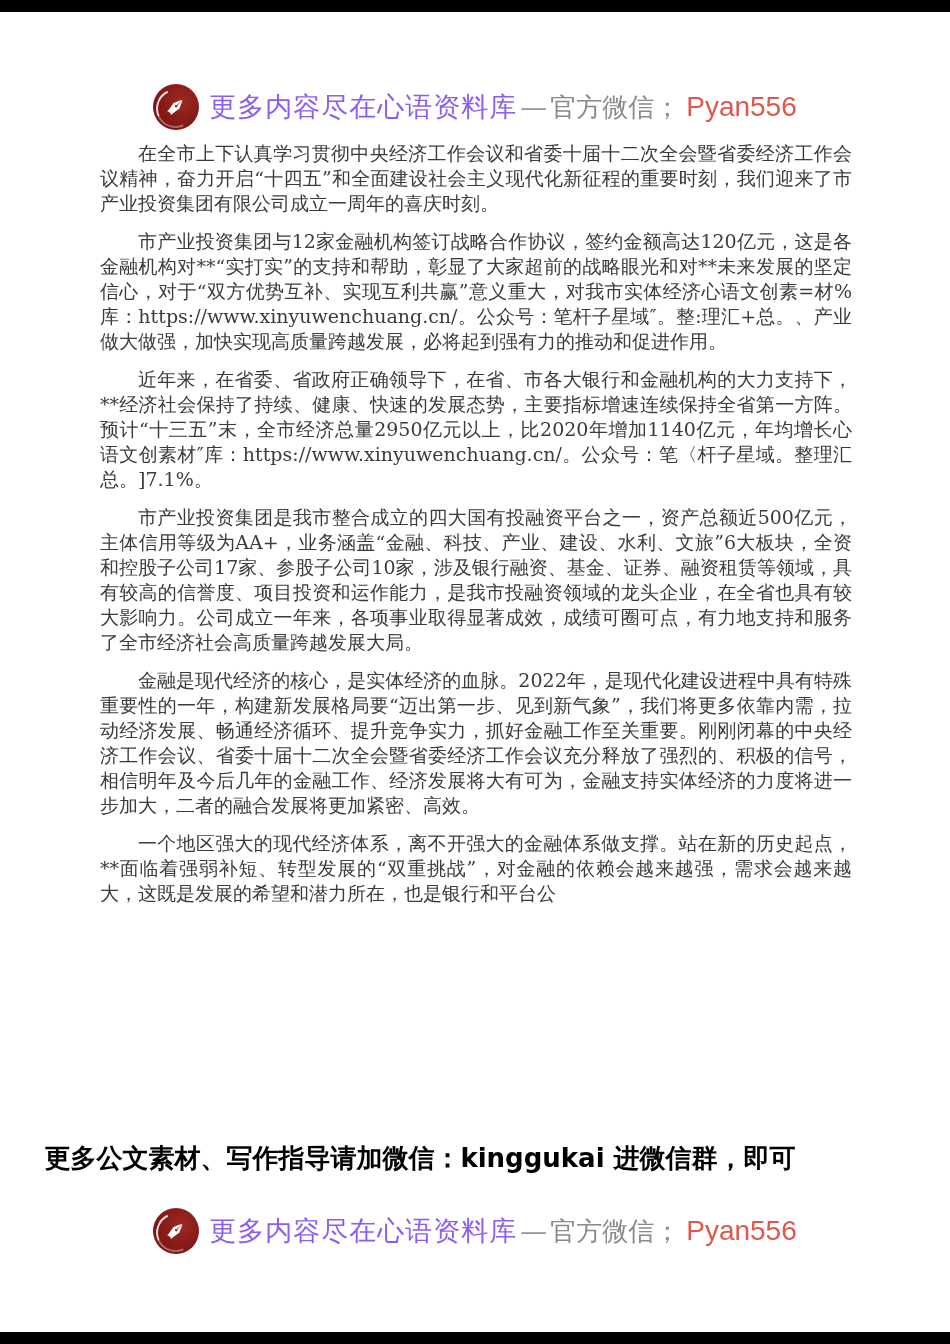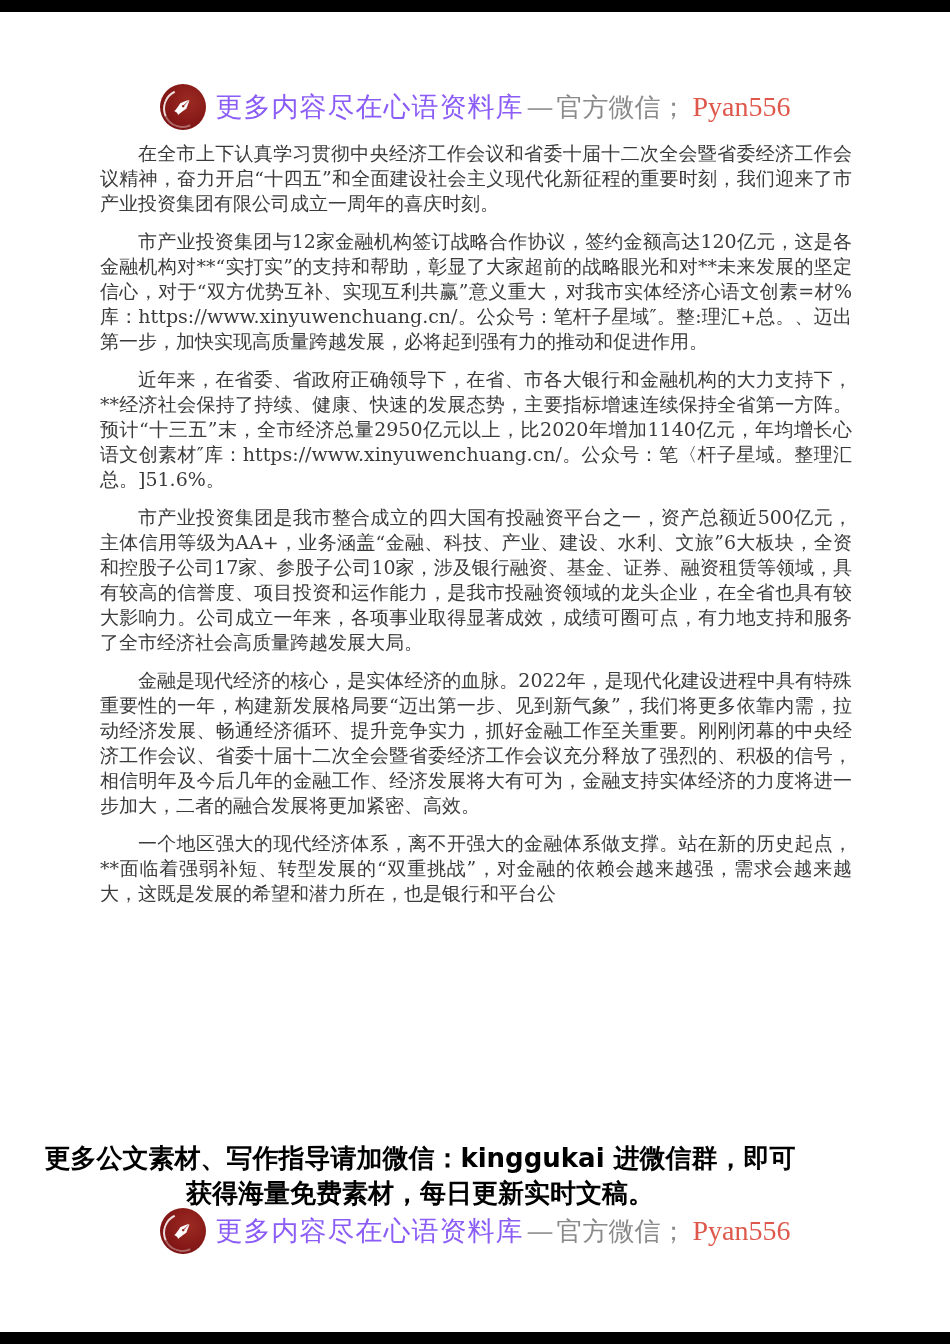--- a/index.html
+++ b/index.html
@@ -36,21 +36,21 @@
     content:""; position:absolute; left:3px; top:5px; width:35px; height:35px;
     border:2px solid transparent; border-left-color:rgba(255,255,255,.85);
     border-bottom-color:rgba(255,255,255,.35);
     border-radius:50%; transform:rotate(20deg);
   }
   .brand { color:#8b5cf6; font-size:27px; letter-spacing:1px; }
   .dash { color:#9a9a9a; font-size:27px; margin:0 3px; }
   .wx { color:#8a8a8a; font-size:26px; }
   .wxid {
     color:#de584c; font-size:28px; margin-left:6px;
-    font-family:Liberation Serif, serif;
+    font-family:Liberation Sans, sans-serif;
   }
 
   .content { position:absolute; top:141px; left:100px; width:752px; }
   .content p {
     font-size:19px; line-height:25px; color:#3b3b3b;
     text-indent:2em; text-align:justify; margin-bottom:13px;
   }
 
   .promo {
     position:absolute; top:1141px; left:0; width:840px;
@@ -69,30 +69,29 @@
       <span class="nib">✒</span>
     </span>
   <span class="brand">更多内容尽在心语资料库</span>
   <span class="dash">—</span>
   <span class="wx">官方微信；</span>
   <span class="wxid">Pyan556</span>
 </div>
 
 <div class="content">
   <p>在全市上下认真学习贯彻中央经济工作会议和省委十届十二次全会暨省委经济工作会议精神，奋力开启“十四五”和全面建设社会主义现代化新征程的重要时刻，我们迎来了市产业投资集团有限公司成立一周年的喜庆时刻。</p>
-  <p>市产业投资集团与12家金融机构签订战略合作协议，签约金额高达120亿元，这是各金融机构对**“实打实”的支持和帮助，彰显了大家超前的战略眼光和对**未来发展的坚定信心，对于“双方优势互补、实现互利共赢”意义重大，对我市实体经济心语文创素=材%库：https://www.xinyuwenchuang.cn/。公众号：笔杆子星域″。整:理汇+总。、迈出第一步，加快实现高质量跨越发展，必将起到强有力的推动和促进作用。</p>
-  <p>近年来，在省委、省政府正确领导下，在省、市各大银行和金融机构的大力支持下，**经济社会保持了持续、健康、快速的发展态势，主要指标增速连续保持全省第一方阵。预计“十三五”末，全市经济总量2950亿元以上，比2020年增加1140亿元，年均增长心语文创素材″库：https://www.xinyuwenchuang.cn/。公众号：笔〈杆子星域。整理汇总。]51.6%。</p>
+  <p>市产业投资集团与12家金融机构签订战略合作协议，签约金额高达120亿元，这是各金融机构对**“实打实”的支持和帮助，彰显了大家超前的战略眼光和对**未来发展的坚定信心，对于“双方优势互补、实现互利共赢”意义重大，对我市实体经济心语文创素=材%库：https://www.xinyuwenchuang.cn/。公众号：笔杆子星域″。整:理汇+总。、产业做大做强，加快实现高质量跨越发展，必将起到强有力的推动和促进作用。</p>
+  <p>近年来，在省委、省政府正确领导下，在省、市各大银行和金融机构的大力支持下，**经济社会保持了持续、健康、快速的发展态势，主要指标增速连续保持全省第一方阵。预计“十三五”末，全市经济总量2950亿元以上，比2020年增加1140亿元，年均增长心语文创素材″库：https://www.xinyuwenchuang.cn/。公众号：笔〈杆子星域。整理汇总。]7.1%。</p>
   <p>市产业投资集团是我市整合成立的四大国有投融资平台之一，资产总额近500亿元，主体信用等级为AA+，业务涵盖“金融、科技、产业、建设、水利、文旅”6大板块，全资和控股子公司17家、参股子公司10家，涉及银行融资、基金、证券、融资租赁等领域，具有较高的信誉度、项目投资和运作能力，是我市投融资领域的龙头企业，在全省也具有较大影响力。公司成立一年来，各项事业取得显著成效，成绩可圈可点，有力地支持和服务了全市经济社会高质量跨越发展大局。</p>
   <p>金融是现代经济的核心，是实体经济的血脉。2022年，是现代化建设进程中具有特殊重要性的一年，构建新发展格局要“迈出第一步、见到新气象”，我们将更多依靠内需，拉动经济发展、畅通经济循环、提升竞争实力，抓好金融工作至关重要。刚刚闭幕的中央经济工作会议、省委十届十二次全会暨省委经济工作会议充分释放了强烈的、积极的信号，相信明年及今后几年的金融工作、经济发展将大有可为，金融支持实体经济的力度将进一步加大，二者的融合发展将更加紧密、高效。</p>
   <p>一个地区强大的现代经济体系，离不开强大的金融体系做支撑。站在新的历史起点，**面临着强弱补短、转型发展的“双重挑战”，对金融的依赖会越来越强，需求会越来越大，这既是发展的希望和潜力所在，也是银行和平台公</p>
 </div>
 
 <div class="promo">
   <div>更多公文素材、写作指导请加微信：kinggukai 进微信群，即可</div>
-  <div>获得海量免费素材，每日更新实时文稿。</div>
 </div>
 
 <div class="brandline footer">
   <span class="logo">
       <span class="nib">✒</span>
     </span>
   <span class="brand">更多内容尽在心语资料库</span>
   <span class="dash">—</span>
   <span class="wx">官方微信；</span>
   <span class="wxid">Pyan556</span>

